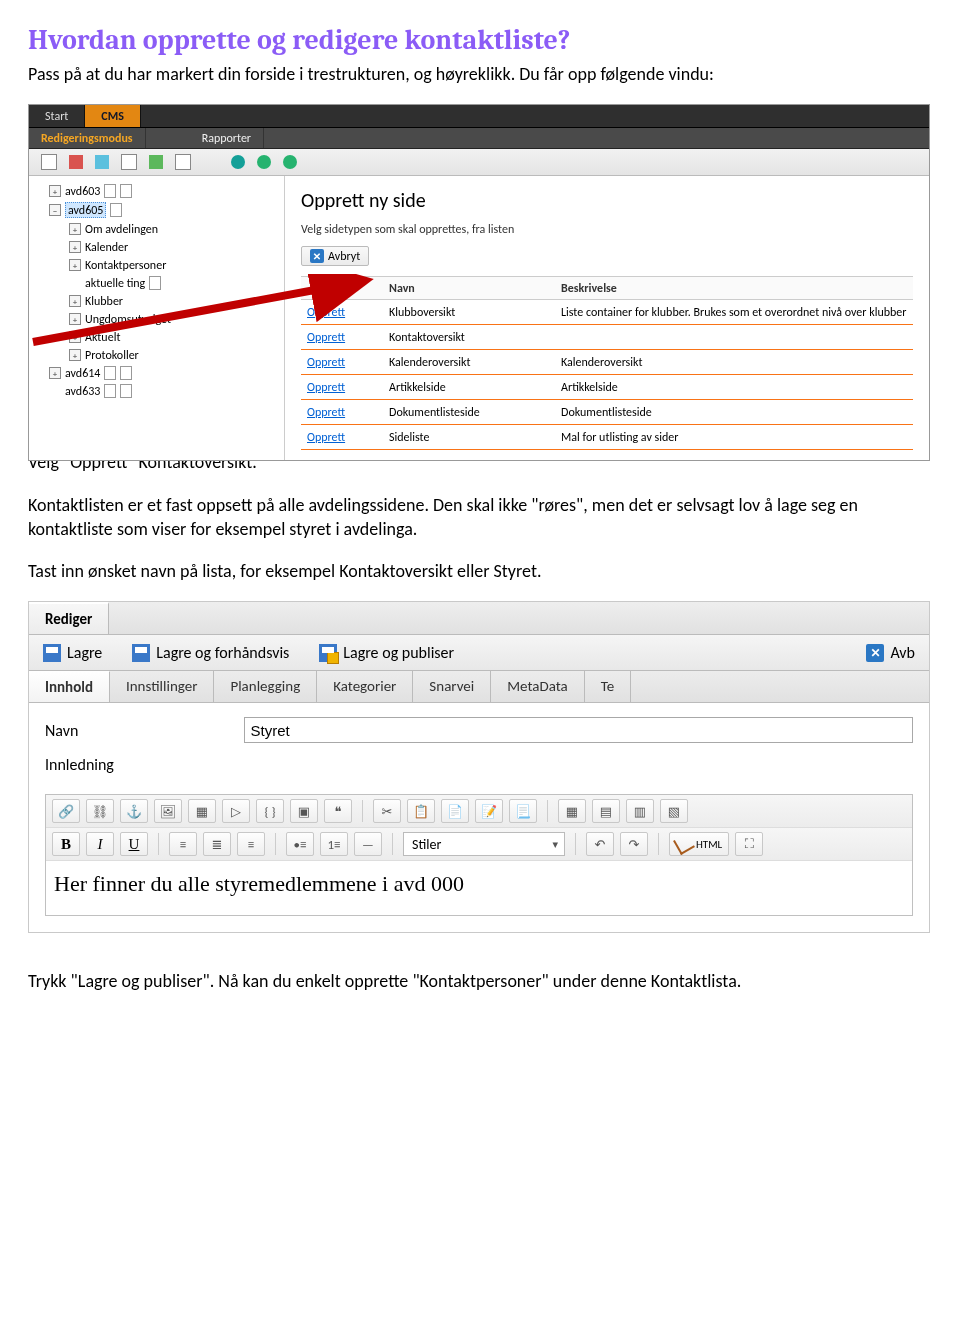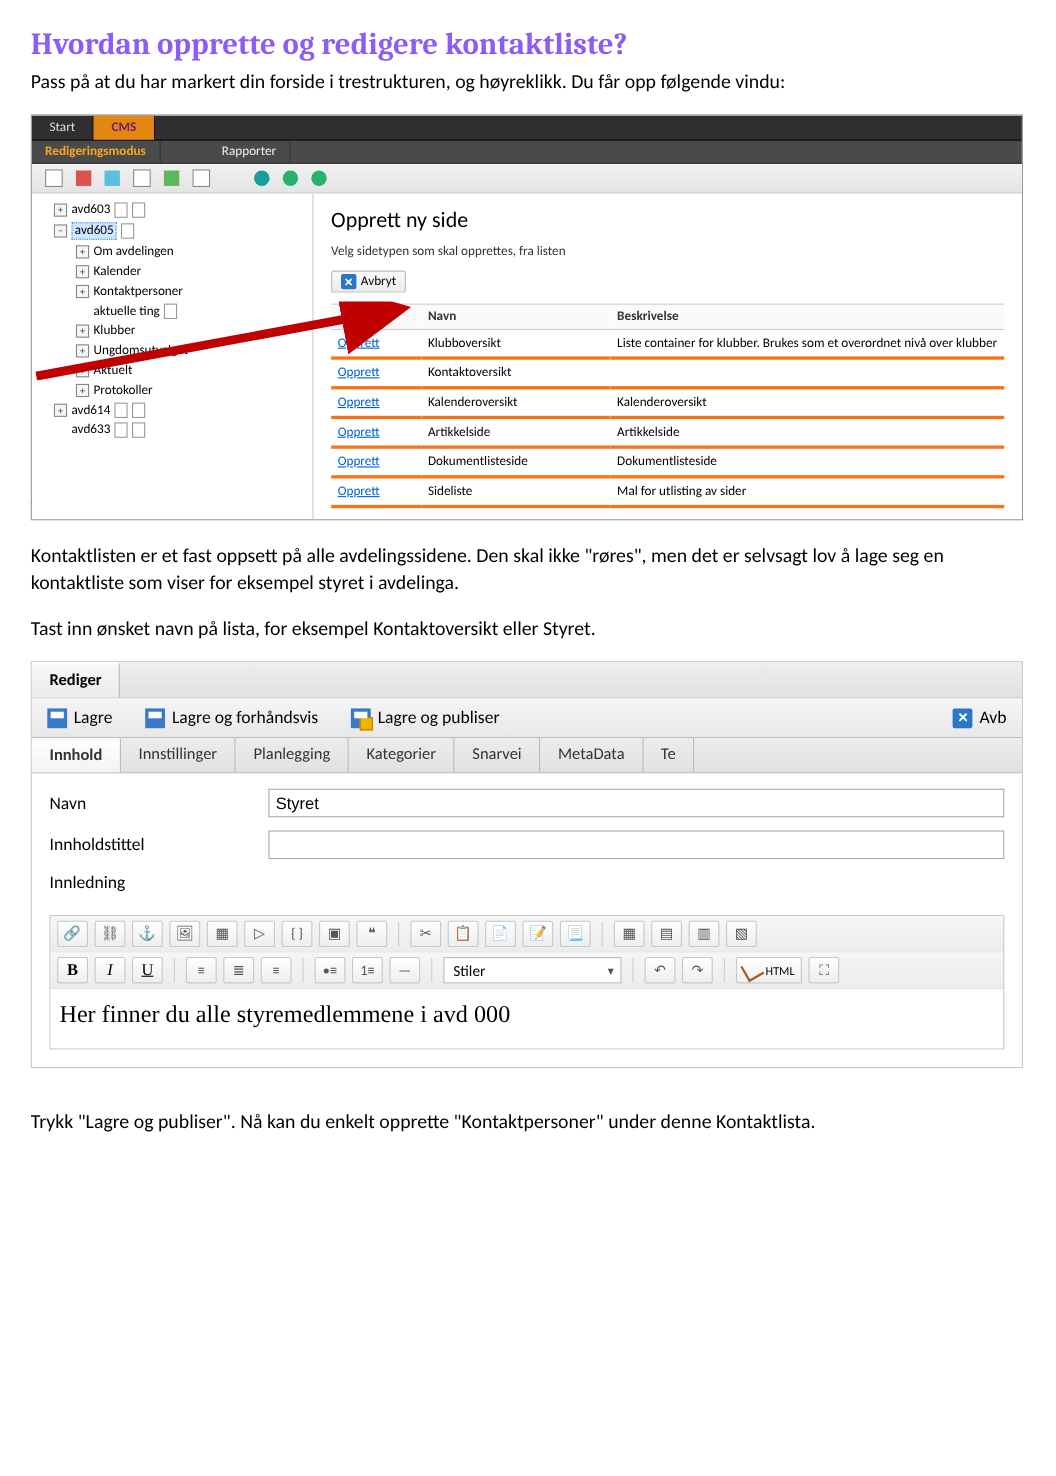--- a/index.html
+++ b/index.html
@@ -45,21 +45,21 @@
     color: #ddd;
     border-bottom: 1px solid #000;
     align-items: center;
   }
   .cms-top-tab {
     padding: 4px 16px;
     border-right: 1px solid #111;
   }
   .cms-top-tab.active {
     background: #e38712;
-    color: #701a75;
+    color: #0f172a;
     font-weight: bold;
   }
   .cms-sub {
     background: #4a4a4a;
     display: flex;
     font-size: 12px;
     color: #eee;
     border-bottom: 1px solid #222;
     gap: 44px;
   }
@@ -206,21 +206,21 @@
   .opprett-table th {
     text-align: left;
     border-bottom: 1px solid #ccc;
     border-top: 1px solid #ccc;
     padding: 4px 6px;
     font-weight: bold;
     background: #fafafa;
     color:#333;
   }
   .opprett-table td {
-    border-bottom: 3px solid #f97316;
+    border-bottom: 1px solid #f97316;
     padding: 5px 6px;
   }
   .opprett-link {
     color: #0060d4;
     text-decoration: underline;
     cursor: pointer;
   }
 
   
   .red-arrow {
@@ -594,24 +594,20 @@
       <div class="ed-tab">MetaData</div>
       <div class="ed-tab">Te</div>
     </div>
 
     <div class="form-area">
       <div class="form-row">
         <div class="form-label">Navn</div>
         <input class="form-input short" value="Styret" style="">
       </div>
       <div class="form-row">
-        <div class="form-label">Innholdstittel</div>
-        <input class="form-input" value="" style="">
-      </div>
-      <div class="form-row">
         <div class="form-label">Innledning</div>
       </div>
     </div>
 
     <div class="rte">
       <div class="rte-row">
         <span class="rte-btn">
             <span class="ic">🔗</span>
           </span>
         <span class="rte-btn">

